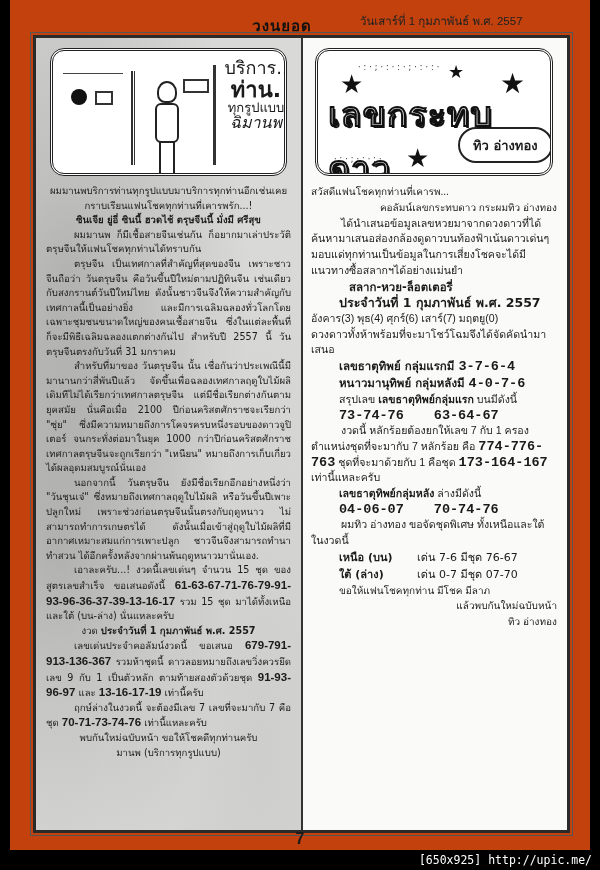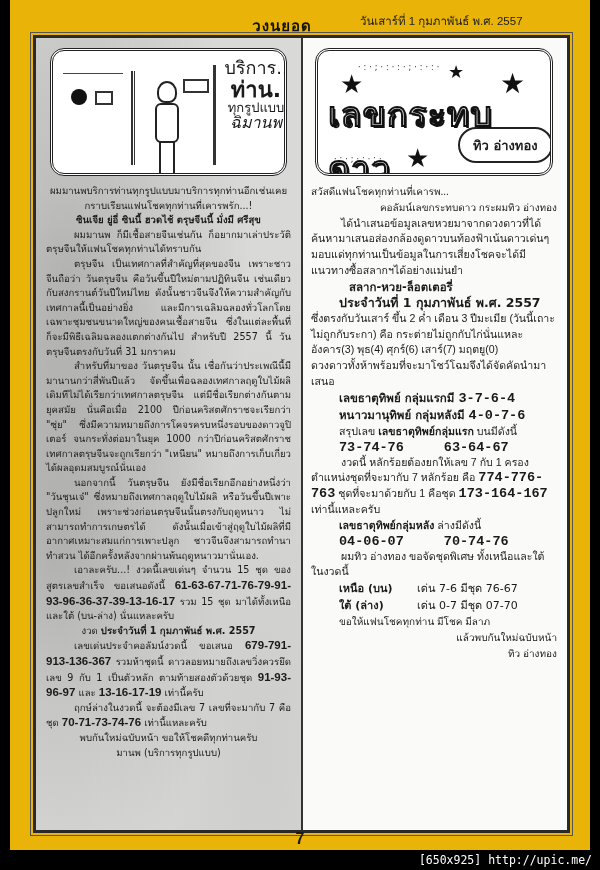--- a/index.html
+++ b/index.html
@@ -1,21 +1,21 @@
 <!DOCTYPE html>
 <html><head>
 <meta charset="utf-8">
 <style>
   * { box-sizing: border-box; margin: 0; padding: 0; }
   html, body { width: 600px; height: 870px; background: #000; overflow: hidden; }
   body { font-family: "DejaVu Sans", sans-serif; color: #1a1a1a; position: relative; }
 
   .page {
     position: absolute; left: 10px; top: 0; width: 580px; height: 850px;
-    background: #eab308;
+    background: #c2410c;
   }
   .masthead {
     position: absolute; left: 232px; top: 14px; width: 80px; text-align: center;
     font-family: "DejaVu Sans", sans-serif; font-weight: bold; font-size: 15px;
     letter-spacing: 1px; color: #111;
   }
   .issue-date {
     position: absolute; left: 350px; top: 12px; font-size: 11.5px; color: #222;
     font-family: "Liberation Sans", sans-serif;
   }
@@ -79,21 +79,21 @@
   .txt.indent { text-indent: 28px; }
   .b { font-weight: bold; }
   .num { font-family: "Liberation Sans", sans-serif; font-weight: bold; font-size: 11.5px; }
 
   .r-txt { font-size: 10.6px; line-height: 15.8px; font-family: "Liberation Sans", sans-serif; }
   .r-txt.indent { text-indent: 30px; }
   .r-txt.center { text-align: right; }
   .r-head { font-weight: bold; font-size: 11.5px; line-height: 16px; }
   .r-num { font-weight: bold; font-size: 13.5px; font-family: Liberation Mono, monospace; }
   .pad-l { padding-left: 28px; }
-  .pair { display: flex; gap: 40px; padding-left: 28px; }
+  .pair { display: flex; gap: 30px; padding-left: 28px; }
   .spec-row { display: flex; padding-left: 28px; font-size: 11px; line-height: 17px; }
   .spec-row .k { width: 78px; font-weight: bold; }
 
   .page-number {
     position: absolute; left: 0; width: 580px; top: 830px; text-align: center;
     font-size: 16px; font-weight: bold; font-family: "Liberation Sans", sans-serif;
   }
   .watermark {
     position: absolute; right: 8px; bottom: 3px; color: #fff;
     font-family: "DejaVu Sans Mono", monospace; font-size: 11.5px;
@@ -179,21 +179,20 @@
         <div class="cloud"></div>
         <div class="banner-title">เลขกระทบดาว</div>
         <div class="cloud-label">ทิว อ่างทอง</div>
       </div>
 
       <p class="r-txt" style="font-size:10px;">สวัสดีแฟนโชคทุกท่านที่เคารพ...</p>
       <p class="r-txt" style="text-align:right;font-size:10px;">คอลัมน์เลขกระทบดาว กระผมทิว อ่างทอง</p>
       <p class="r-txt indent">ได้นำเสนอข้อมูลเลขหวยมาจากดวงดาวที่ได้ค้นหามาเสนอส่องกล้องดูดาวบนท้องฟ้าเน้นดาวเด่นๆมอบแด่ทุกท่านเป็นข้อมูลในการเสี่ยงโชคจะได้มีแนวทางซื้อสลากฯได้อย่างแม่นยำ</p>
       <p class="r-head pad-l" style="padding-left:38px;">สลาก-หวย-ล็อตเตอรี่</p>
       <p class="r-head pad-l" style="font-size:12.5px;">ประจำวันที่ 1 กุมภาพันธ์ พ.ศ. 2557</p>
-      <p class="r-txt">ซึ่งตรงกับวันเสาร์ ขึ้น 2 ค่ำ เดือน 3 ปีมะเมีย (วันนี้เถาะไม่ถูกกับระกา) คือ กระต่ายไม่ถูกกับไก่นั่นแหละ</p>
       <p class="r-txt">อังคาร(3) พุธ(4) ศุกร์(6) เสาร์(7) มฤตยู(0)</p>
       <p class="r-txt">ดวงดาวทั้งห้าพร้อมที่จะมาโชว์โฉมจึงได้จัดคัดนำมาเสนอ</p>
 
       <p class="r-head pad-l">
         <span>เลขธาตุทิพย์ กลุ่มแรกมี</span>
         <span class="r-num">3-7-6-4</span>
       </p>
       <p class="r-head pad-l">
         <span>หนาวมานุทิพย์ กลุ่มหลังมี</span>
         <span class="r-num">4-0-7-6</span>

